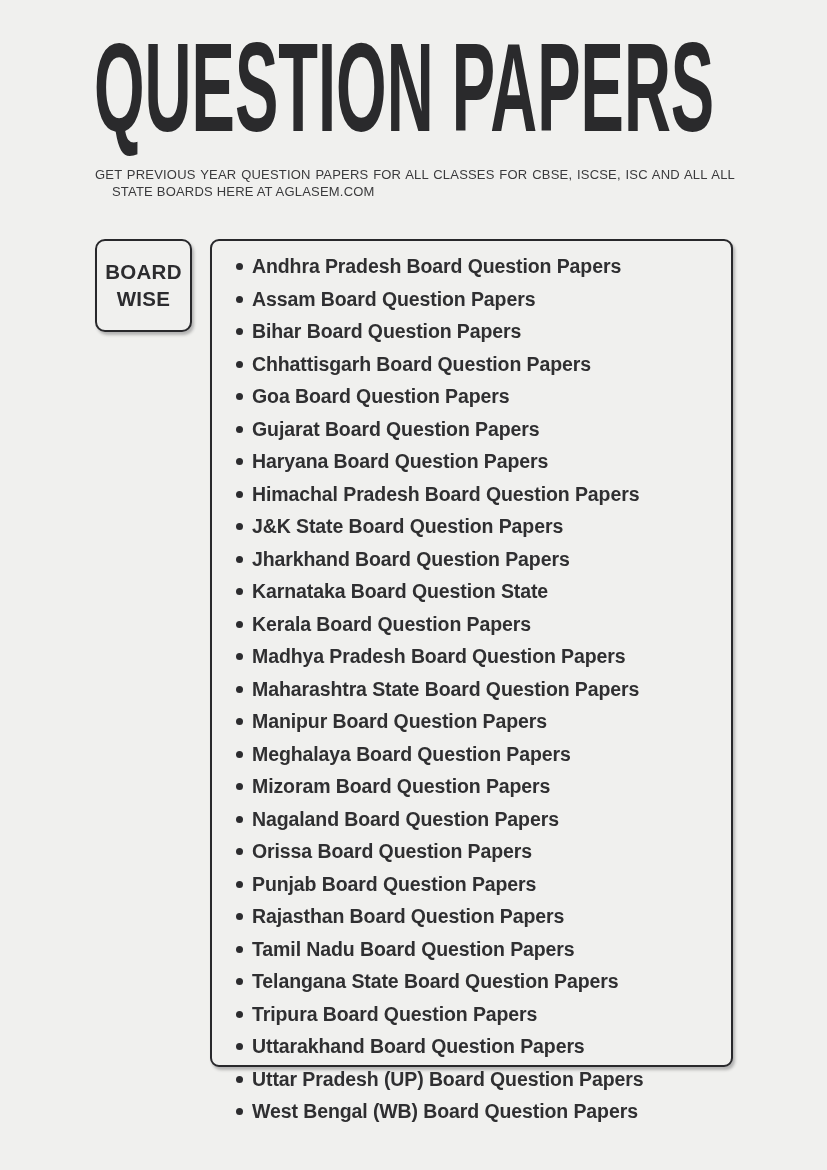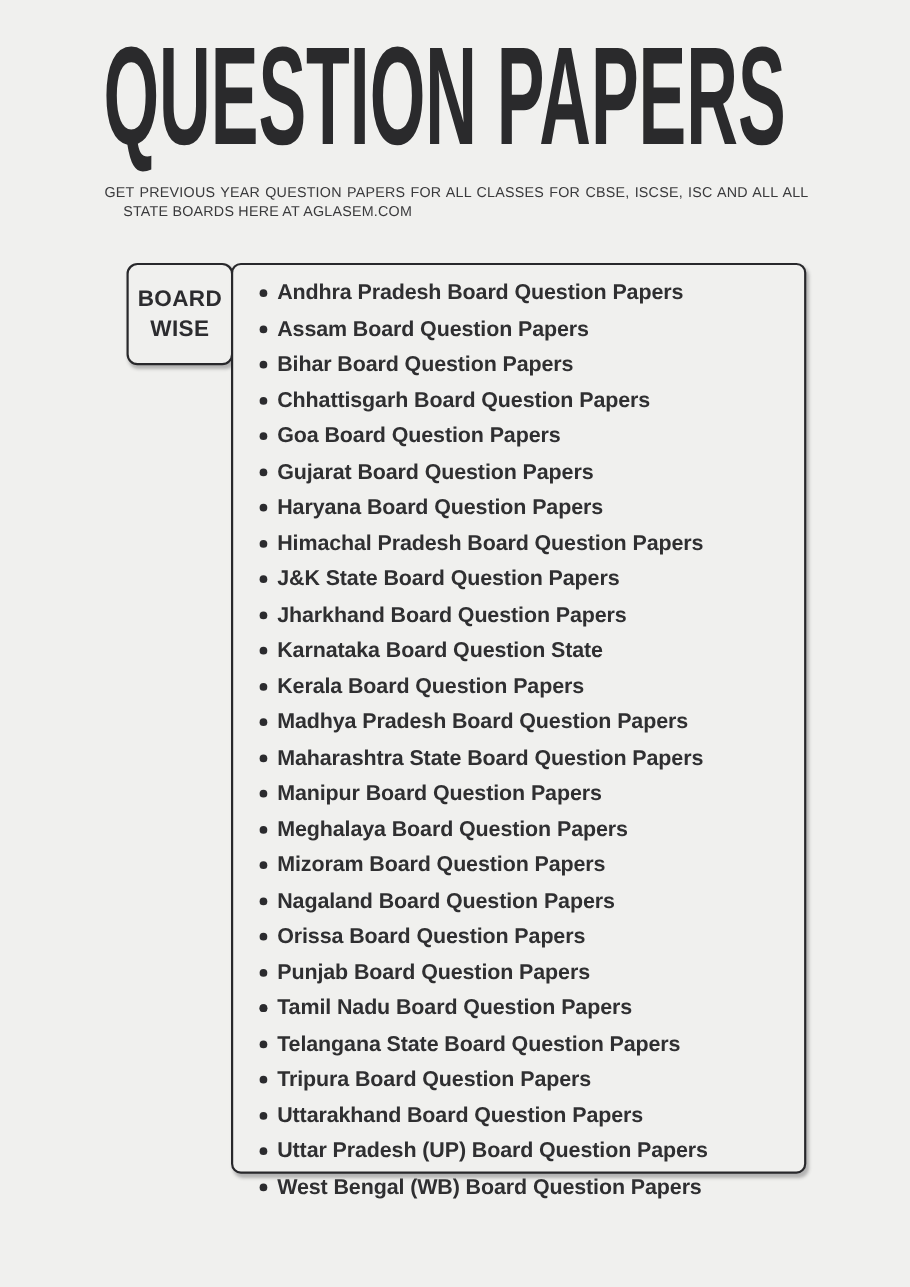--- a/index.html
+++ b/index.html
@@ -65,21 +65,20 @@
     display: flex;
     align-items: center;
     justify-content: center;
     text-align: center;
     font-size: 20.5px;
     font-weight: 600;
     letter-spacing: 0.3px;
     line-height: 1.3;
     color: #2c2c2f;
     background: #f0f0ee;
-    margin-left: 20px;
   }
 
   
   .list-box {
     position: absolute;
     left: 210px;
     top: 239px;
     width: 523px;
     height: 828px;
     border: 2.5px solid #28282b;
@@ -141,21 +140,21 @@
       <li><span class="bullet"></span><span>Karnataka Board Question State</span></li>
       <li><span class="bullet"></span><span>Kerala Board Question Papers</span></li>
       <li><span class="bullet"></span><span>Madhya Pradesh Board Question Papers</span></li>
       <li><span class="bullet"></span><span>Maharashtra State Board Question Papers</span></li>
       <li><span class="bullet"></span><span>Manipur Board Question Papers</span></li>
       <li><span class="bullet"></span><span>Meghalaya Board Question Papers</span></li>
       <li><span class="bullet"></span><span>Mizoram Board Question Papers</span></li>
       <li><span class="bullet"></span><span>Nagaland Board Question Papers</span></li>
       <li><span class="bullet"></span><span>Orissa Board Question Papers</span></li>
       <li><span class="bullet"></span><span>Punjab Board Question Papers</span></li>
-      <li><span class="bullet"></span></li>
+      <li><span class="bullet"></span><span>Rajasthan Board Question Papers</span></li>
       <li><span class="bullet"></span><span>Tamil Nadu Board Question Papers</span></li>
       <li><span class="bullet"></span><span>Telangana State Board Question Papers</span></li>
       <li><span class="bullet"></span><span>Tripura Board Question Papers</span></li>
       <li><span class="bullet"></span><span>Uttarakhand Board Question Papers</span></li>
       <li><span class="bullet"></span><span>Uttar Pradesh (UP) Board Question Papers</span></li>
       <li><span class="bullet"></span><span>West Bengal (WB) Board Question Papers</span></li>
     </ul>
 </div>
 
 </body></html>

